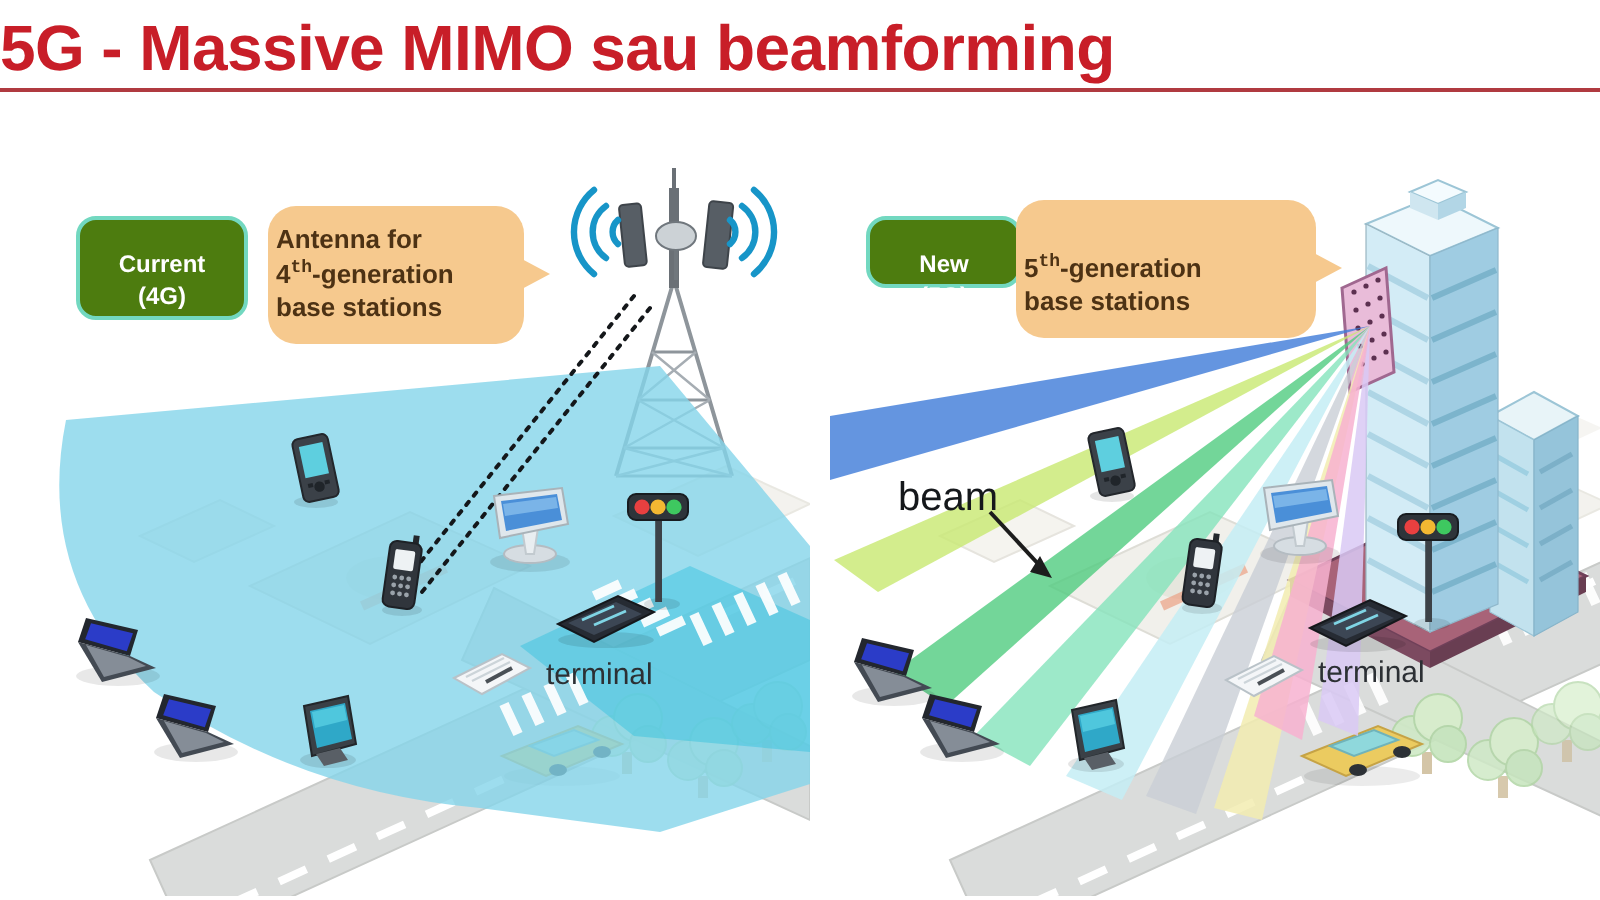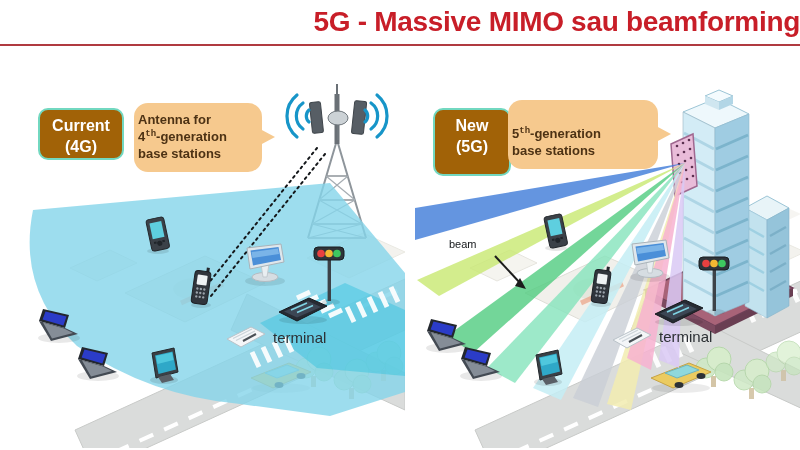--- a/index.html
+++ b/index.html
@@ -1,42 +1,42 @@
 <!DOCTYPE html>
 <html><head>
 <meta charset="utf-8">
 <style>
   html,body{margin:0;padding:0;background:#fff;}
   .slide{position:relative;width:800px;height:450px;background:#ffffff;overflow:hidden;
          font-family:"Liberation Sans",sans-serif;}
-  .title{position:absolute;top:6px;left:0;right:0;text-align:right;
-         font-size:28px;font-weight:bold;color:#c81e28;letter-spacing:-0.3px;}
+  .title{position:absolute;top:6px;left:0;right:0;text-align:left;
+         font-size:32px;font-weight:bold;color:#c81e28;letter-spacing:-0.3px;}
   .rule{position:absolute;top:44px;left:0;width:800px;height:2px;background:#b03a40;}
   .scene{position:absolute;top:58px;width:390px;height:390px;}
   #scene-left{left:15px}
   #scene-right{left:415px}
-  .badge{position:absolute;background:#a16207;border:2px solid #72d8c0;border-radius:10px;
-         color:#ffffff;font-weight:bold;font-size:16px;text-align:center;line-height:1.32;
-         padding-top:5px;box-sizing:border-box;z-index:5;}
+  .badge{position:absolute;background:#4d7c0f;border:2px solid #72d8c0;border-radius:10px;
+         color:#ffffff;font-weight:bold;font-size:12px;text-align:center;line-height:1.32;
+         padding-top:15px;box-sizing:border-box;z-index:5;}
   #badge-left{left:38px;top:108px;width:86px;height:52px;}
-  #badge-right{left:433px;top:108px;width:78px;height:68px;}
+  #badge-right{left:433px;top:108px;width:78px;height:36px;}
   .callout{position:absolute;background:#f6c98e;border-radius:14px;color:#4d3214;
            font-weight:bold;font-size:13px;text-align:left;line-height:1.3;
            padding:9px 4px;box-sizing:border-box;z-index:5;}
   .callout::after{content:"";position:absolute;right:-13px;top:26px;width:0;height:0;
            border-top:8px solid transparent;border-bottom:8px solid transparent;
            border-left:15px solid #f6c98e;}
   #callout-left{left:134px;top:103px;width:128px;}
   #callout-right{left:508px;top:100px;width:150px;}
   .callout sup{font-size:9px;font-family:Liberation Mono, monospace;}
   .label{position:absolute;color:#2c3034;font-size:15px;z-index:4;}
   .terminal{width:90px;}
   #terminal-left{left:273px;top:329px;}
   #terminal-right{left:659px;top:328px;}
-  #beam-label{left:449px;top:238px;font-size:11px;color:#15181b;}
+  #beam-label{left:449px;top:238px;font-size:20px;color:#15181b;}
 </style>
 </head>
 <body>
 
 <div class="slide">
 
   <div class="title">5G - Massive MIMO sau beamforming</div>
   <div class="rule"></div>
 
   <svg width="0" height="0" style="position:absolute" aria-hidden="true">

